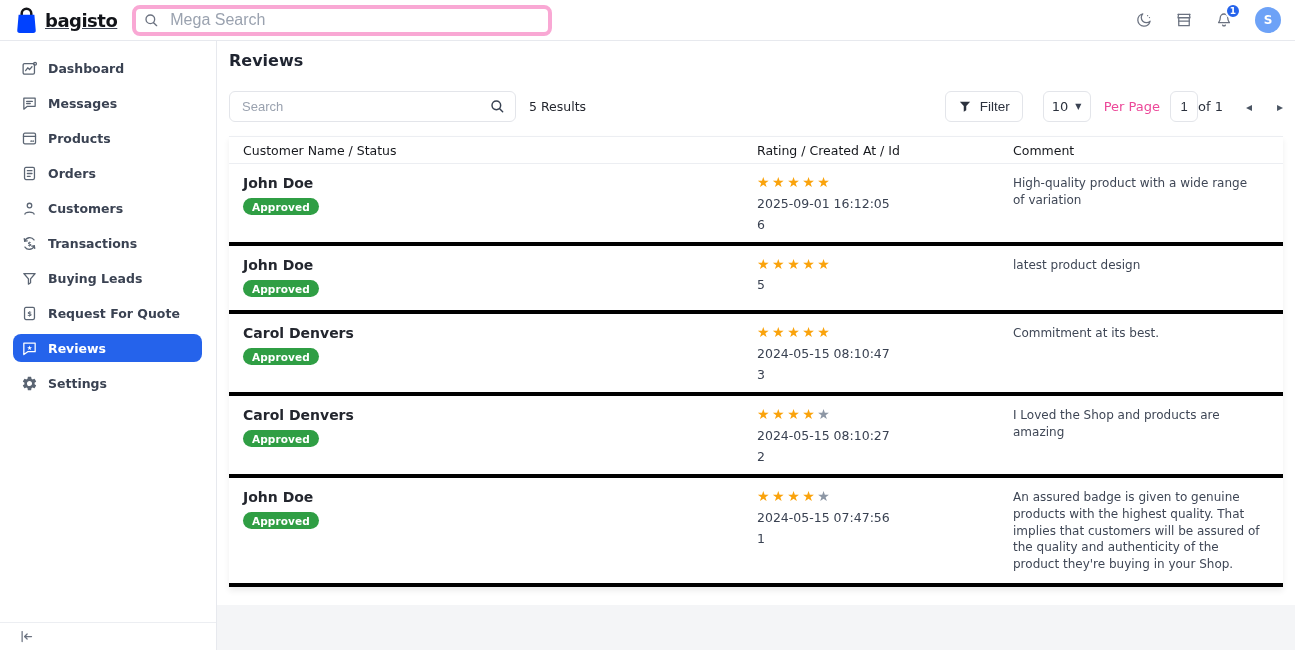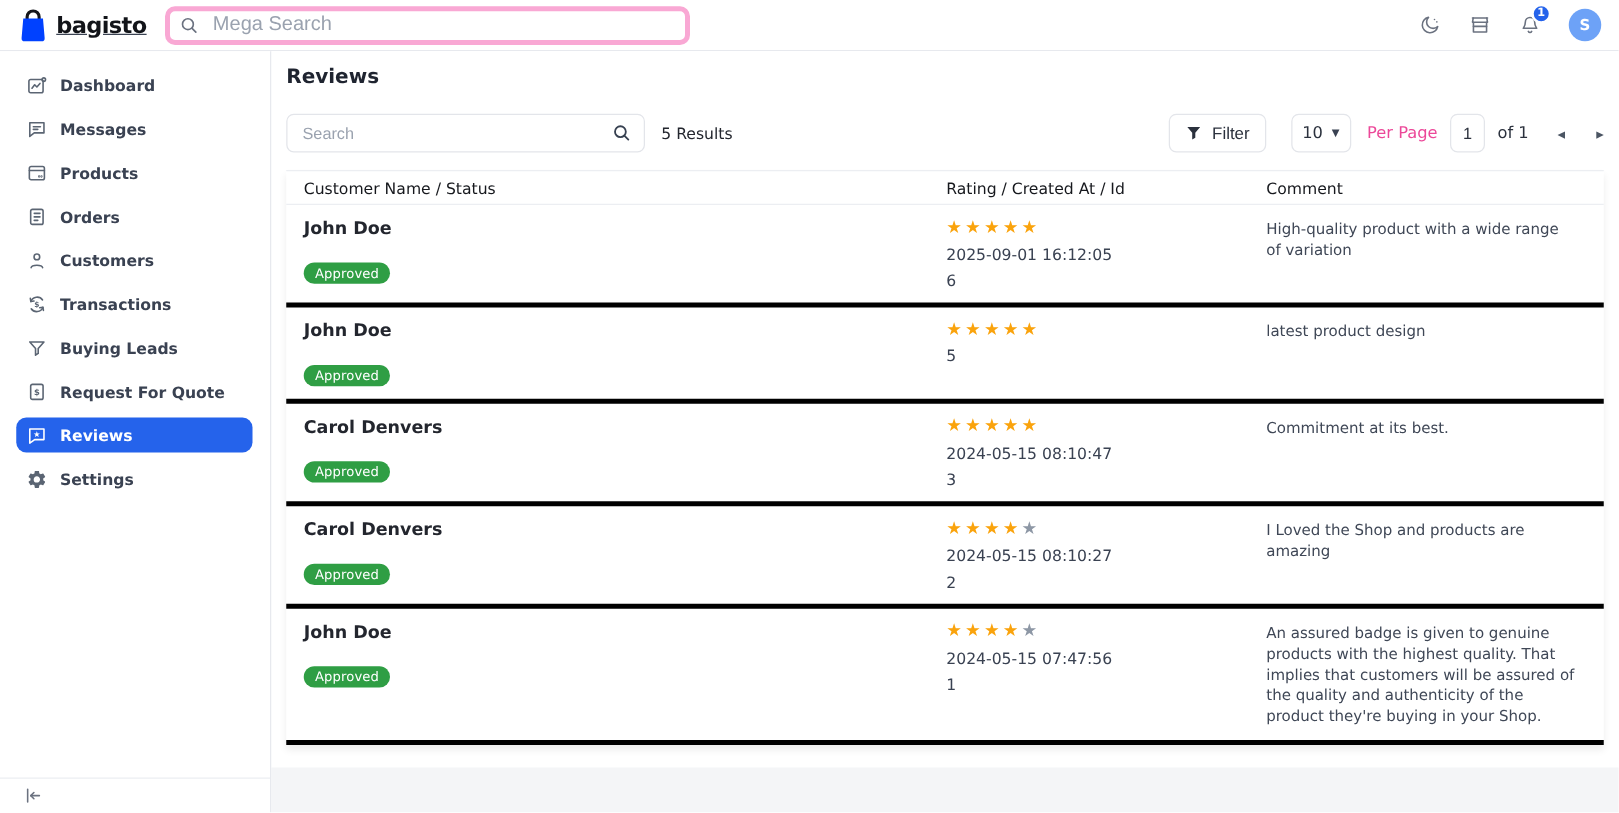--- a/index.html
+++ b/index.html
@@ -38,33 +38,33 @@
   .grid-search { position:relative; width:287px; height:31px; }
   .grid-search input { width:100%; height:100%; border:1px solid #e3e5ea; border-radius:6px; padding:0 36px 0 12px; font-size:13px; color:#3a4252; outline:none; }
   .grid-search .s-icon { position:absolute; right:11px; top:7px; color:#374151; }
   .results { margin-left:13px; font-size:12.5px; color:#23262e; }
   .toolbar-right { margin-left:auto; display:flex; align-items:center; }
   .filter-btn { width:78px; height:31px; border:1px solid #e3e5ea; border-radius:6px; display:flex; align-items:center; justify-content:center; gap:8px; font-size:13.5px; color:#2b313d; font-weight:500; background:#fff; cursor:pointer; }
   .pp-select { margin-left:20px; width:48px; height:31px; border:1px solid #e3e5ea; border-radius:6px; display:flex; align-items:center; justify-content:center; gap:7px; font-size:13px; color:#2b313d; cursor:pointer; background:#fff; }
   .caret { font-size:8px; color:#3a4252; }
   .pp-label { margin-left:13px; font-size:13px; color:#ec4899; }
   .page-box { margin-left:10px; width:28px; height:31px; border:1px solid #e3e5ea; border-radius:6px; text-align:center; font-size:13px; color:#2b313d; outline:none; }
-  .of-label { margin-left:10px; font-size:13px; color:#2b313d; }
+  .of-label { font-size:13px; color:#2b313d; }
   .pg-arrow { font-size:12px; color:#4b5563; cursor:pointer; line-height:1; }
   .pg-prev { margin-left:23px; }
   .pg-next { margin-left:25px; }
   
   .grid-table { margin-top:14px; box-shadow:0 4px 6px rgba(0,0,0,0.07); background:#fff; }
   .thead { display:grid; grid-template-columns:528px 256px 1fr; height:28px; align-items:center; border-top:1px solid #eceef2; border-bottom:1px solid #eceef2; font-size:12.5px; color:#16181d; }
   .th:first-child { padding-left:14px; }
   .trow { display:grid; grid-template-columns:528px 256px 1fr; border-bottom:4px solid #000000; min-height:68px; cursor:pointer; }
   .trow > div { padding-top:11px; padding-bottom:10px; }
   .cell-name { padding-left:14px; }
   .cust-name { font-size:14px; font-weight:700; color:#23262e; }
-  .status-badge { display:inline-block; margin-top:19px; background:#2f9e44; color:#fff; font-size:10.5px; font-weight:400; padding:2.5px 9px; border-radius:10px; letter-spacing:0.1px; }
+  .status-badge { display:inline-block; margin-top:7px; background:#2f9e44; color:#fff; font-size:10.5px; font-weight:700; padding:2.5px 9px; border-radius:10px; letter-spacing:0.1px; }
   .stars { letter-spacing:2.5px; font-size:14px; line-height:1; }
   .star.filled { color:#faa30c; }
   .star.empty { color:#8d97a5; }
   .r-date { margin-top:7px; font-size:12.5px; color:#3a4252; }
   .r-id { margin-top:6px; font-size:12.5px; color:#3a4252; }
   .cell-comment { padding-right:22px; font-size:12px; line-height:1.4; color:#3f4756; }
   .gray-area { flex:1; background:#f4f5f7; }
 </style>
 </head>
 <body>

